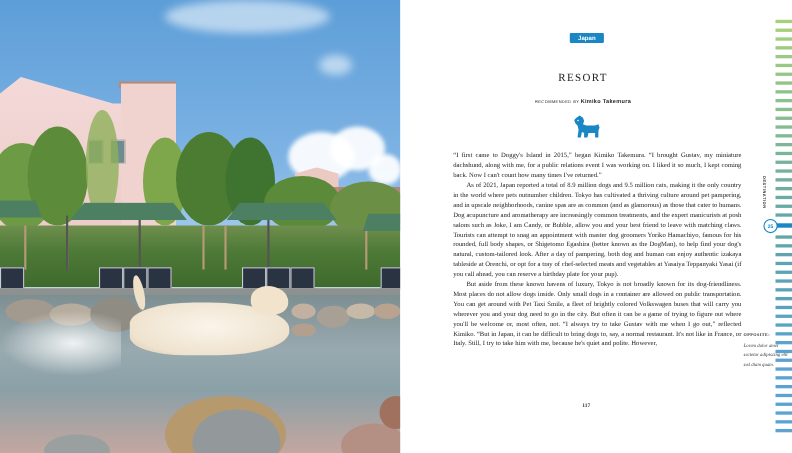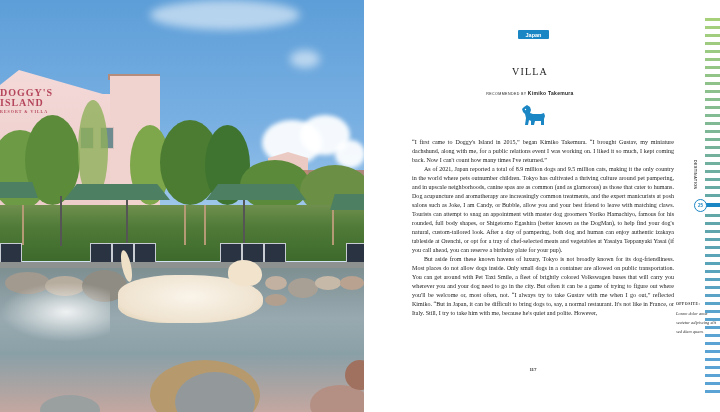--- a/index.html
+++ b/index.html
@@ -120,25 +120,20 @@
 <div class="photo">
   <div class="cloud soft" style="left:150px;top:0;width:150px;height:30px;"></div>
   <div class="cloud soft" style="left:290px;top:50px;width:30px;height:18px;"></div>
   <div class="cloud" style="left:262px;top:120px;width:60px;height:45px;"></div>
   <div class="cloud" style="left:300px;top:115px;width:50px;height:40px;"></div>
   <div class="cloud" style="left:335px;top:140px;width:30px;height:28px;"></div>
 
   <div class="building"></div>
   <div class="roof2"></div>
   <div class="building2"></div>
-  <div class="sign">
-    <div>DOGGY'S</div>
-    <div>ISLAND</div>
-    <div class="small">RESORT &amp; VILLA</div>
-  </div>
   <div class="window" style="left:80px;top:127px;"></div>
   <div class="window" style="left:100px;top:127px;"></div>
   <div class="tower"></div>
   <div class="roofline"></div>
 
   <div class="tree" style="left:-10px;top:130px;width:60px;height:80px;background:#6d9a45;"></div>
   <div class="tree" style="left:25px;top:115px;width:55px;height:90px;background:#5c8c3a;"></div>
   <div class="tree" style="left:78px;top:100px;width:30px;height:100px;background:#8fb05a;opacity:0.8;"></div>
   <div class="tree" style="left:130px;top:125px;width:40px;height:80px;background:#7ea64a;"></div>
   <div class="tree" style="left:160px;top:120px;width:60px;height:85px;background:#4b7c31;"></div>
@@ -191,21 +186,21 @@
   <div class="rock" style="left:175px;top:372px;width:80px;height:60px;background:#93999b;"></div>
   <div class="rock" style="left:310px;top:385px;width:60px;height:40px;background:#b48f83;"></div>
   <div class="rock" style="left:345px;top:360px;width:30px;height:30px;background:#a0715f;"></div>
   <div class="rock" style="left:40px;top:395px;width:60px;height:30px;background:#9aa0a0;"></div>
 </div>
 
 <div class="page"></div>
 
 <div class="badge">Japan</div>
 
-<div class="title">VILLA</div>
+<div class="title">RESORT</div>
 
 <div class="byline">
   <span class="caps">Recommended by</span>
   <span class="name">Kimiko Takemura</span>
 </div>
 
 <svg class="dog-icon" viewBox="0 0 26 22">
   <path fill="#1a86c4" d="M3 3 L6 1 L9 3 L10 6 L9 9 L12 10 L20 10 L23 9 L24 12 L23 15 L23 21 L20 21 L20 17 L14 17 L13 21 L10 21 L10 17 L8 16 L7 21 L4 21 L5 14 L4 10 L2 8 L1 5 Z"></path>
   <circle cx="4.5" cy="5.5" r="0.7" fill="#fff"></circle>
 </svg>

